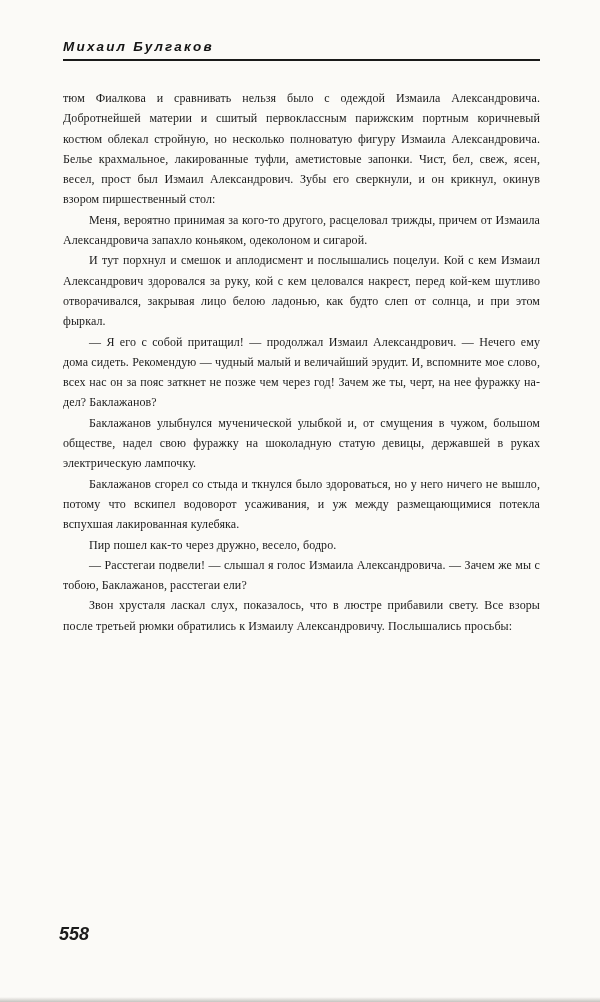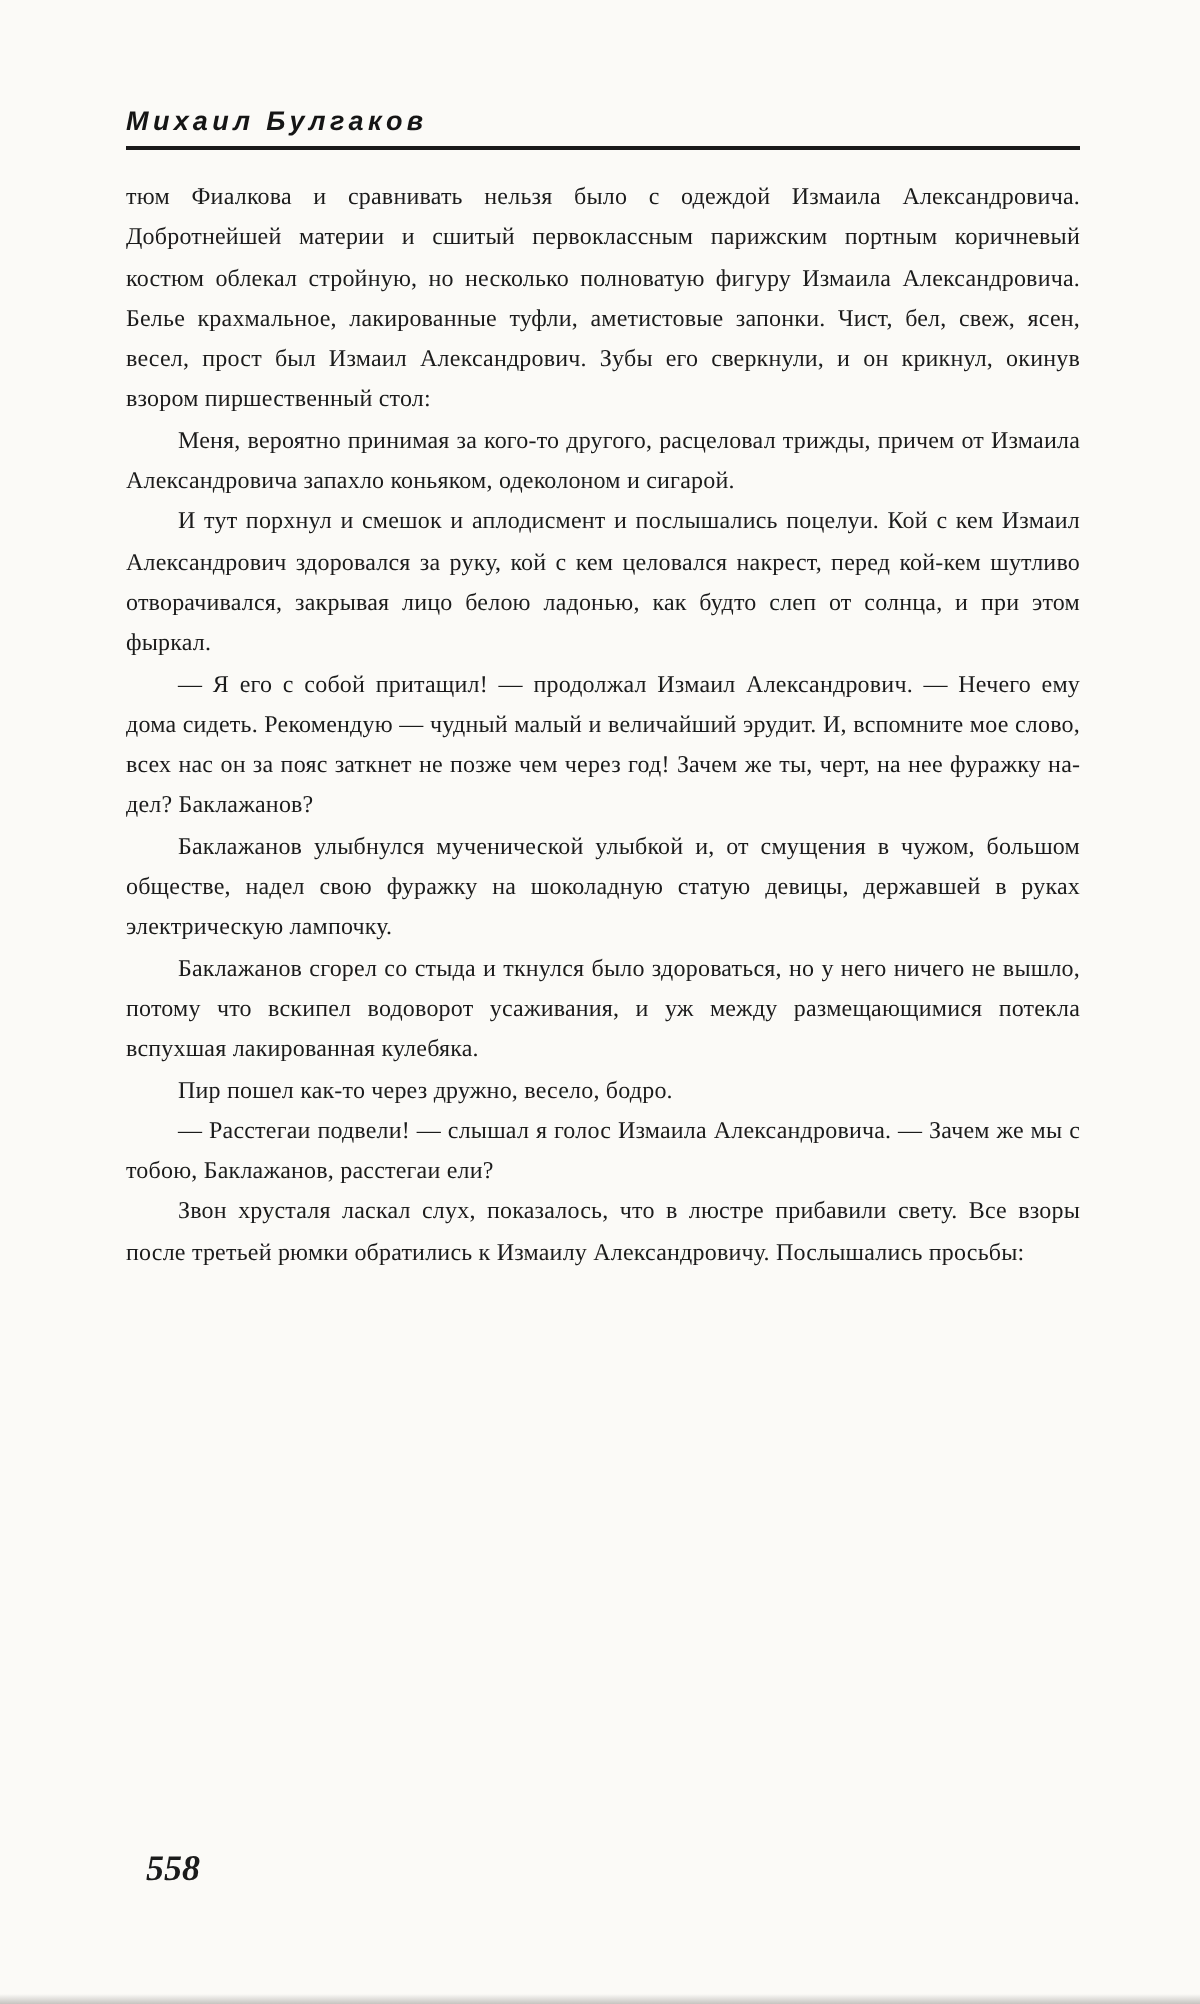--- a/index.html
+++ b/index.html
@@ -8,21 +8,21 @@
     width: 600px;
     height: 1002px;
     background: #fbfaf7;
     overflow: hidden;
     font-family: "Liberation Serif", serif;
     color: #1b1b1b;
   }
   .running-header {
     position: absolute;
     left: 63px;
-    top: 53px;
+    top: 39px;
     width: 477px;
   }
   .author {
     font-family: "Liberation Sans", sans-serif;
     font-weight: bold;
     font-style: italic;
     font-size: 13.5px;
     letter-spacing: 2.2px;
     color: #151515;
     white-space: nowrap;
@@ -43,23 +43,23 @@
     letter-spacing: 0.1px;
   }
   .para {
     margin: 0;
     text-indent: 26px;
     hyphens: manual;
   }
   .para.first { text-indent: 0; }
   .page-number {
     position: absolute;
-    left: 73px;
+    left: 59px;
     top: 924px;
-    font-family: Liberation Serif, serif;
+    font-family: Liberation Sans, sans-serif;
     font-style: italic;
     font-weight: bold;
     font-size: 18px;
     color: #1b1b1b;
   }
   .page-bottom-edge {
     position: absolute;
     left: 0;
     bottom: 0;
     width: 100%;

